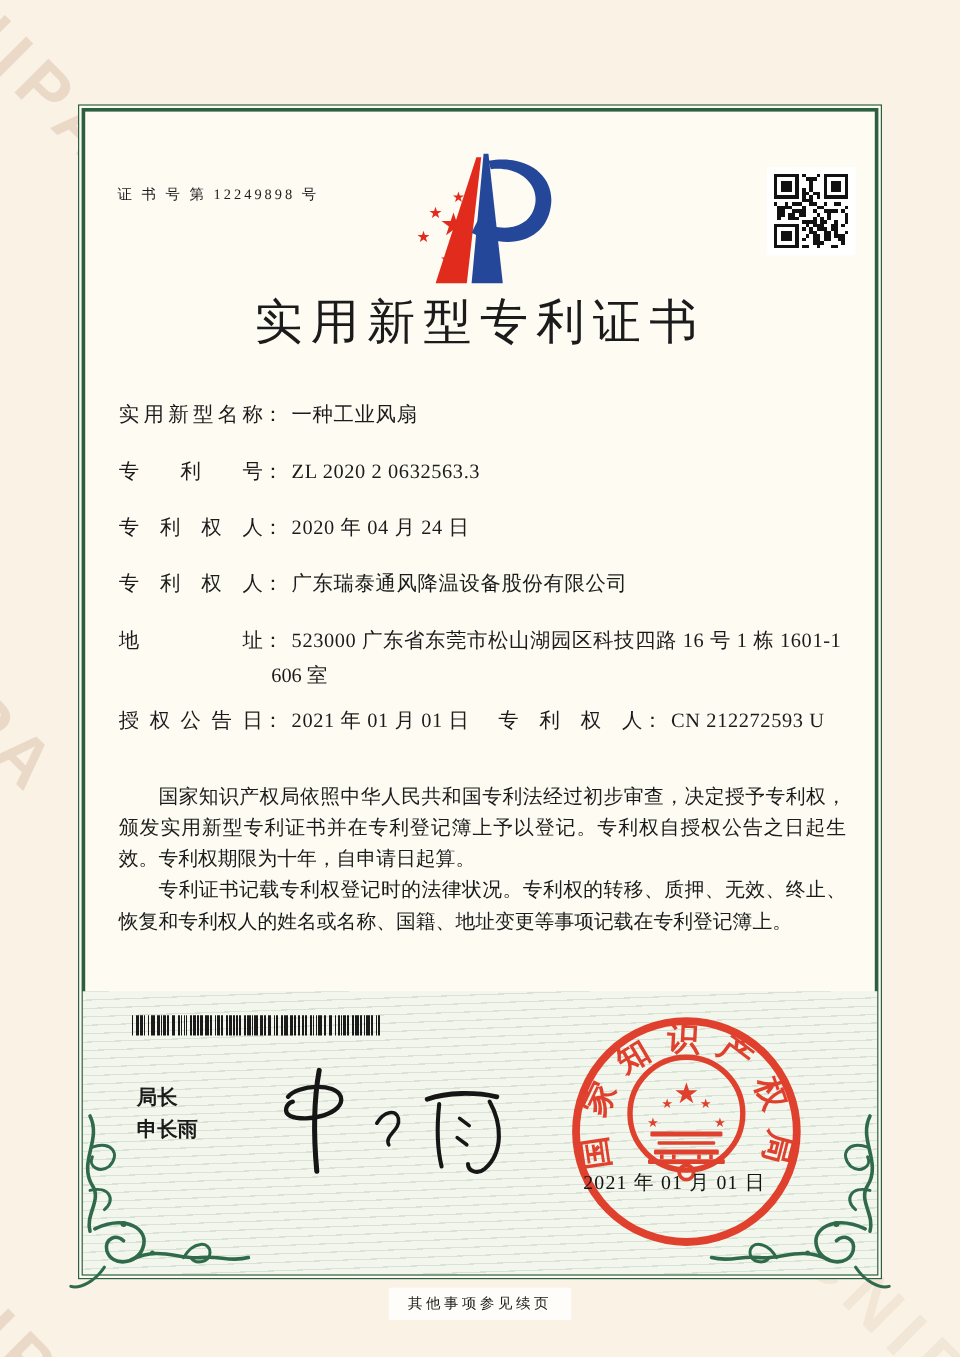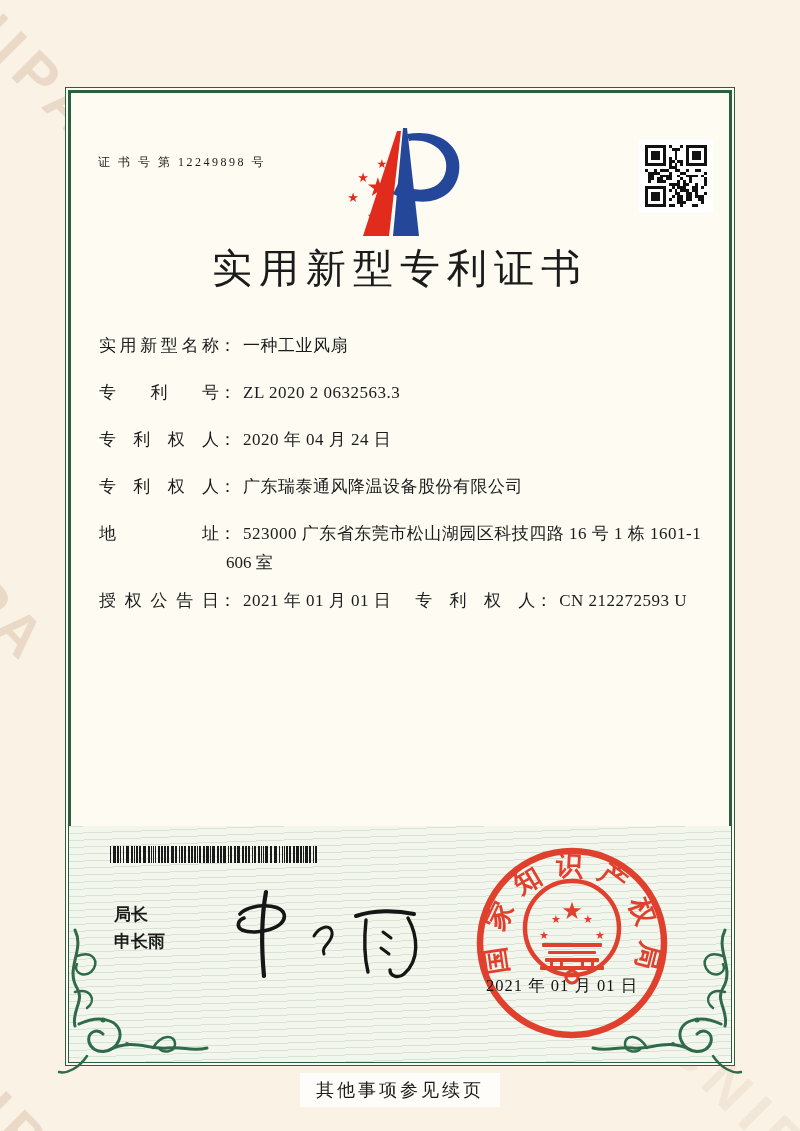--- a/index.html
+++ b/index.html
@@ -40,21 +40,21 @@
   .signer{position:absolute;left:114px;top:903px;z-index:2;
           font-family:Liberation Mono, monospace;font-weight:bold;font-size:17px;}
   .signer .name{margin-top:4px;}
   .sig{position:absolute;left:228px;top:884px;z-index:2;}
   .seal{position:absolute;left:462px;top:833px;opacity:.93;z-index:3;}
   .sealdate{position:absolute;left:486px;top:975px;font-size:16.5px;letter-spacing:1px;
             white-space:nowrap;z-index:4;color:#141414;}
   .pagenum{position:absolute;left:65px;top:1032px;width:670px;text-align:center;
            font-size:14.5px;letter-spacing:1px;z-index:2;}
   .note{position:absolute;left:50%;top:1073px;transform:translateX(-50%);
-        background:#fefdf9;padding:5px 16px;font-size:18px;letter-spacing:3px;z-index:3;white-space:nowrap;}
+        background:#fefdf9;padding:5px 16px;font-size:12px;letter-spacing:3px;z-index:3;white-space:nowrap;}
   .orn{position:absolute;z-index:2;}
 </style>
 </head>
 <body>
 
 <div class="page">
 
   <div class="wm" style="left:-45px;top:-55px;">CNIPA</div>
   <div class="wm" style="left:195px;top:105px;">CNIPA</div>
   <div class="wm light" style="left:455px;top:300px;">CNIPA</div>
@@ -322,20 +322,24 @@
     </div>
     <div class="frow" style="margin-bottom:16px;">
       <span class="flabel">地址</span><span>：</span><span class="fvalue">523000 广东省东莞市松山湖园区科技四路 16 号 1 栋 1601-1</span>
       <div class="addr2">606 室</div>
     </div>
     <div class="frow">
       <span class="flabel">授权公告日</span><span>：</span><span class="fvalue">2021 年 01 月 01 日</span><span class="pair2"><span class="flabel">专利权人</span><span>：</span><span class="fvalue">CN 212272593 U</span></span>
     </div>
   </div>
 
+  <div class="paras">
+    <p>国家知识产权局依照中华人民共和国专利法经过初步审查，决定授予专利权，颁发实用新型专利证书并在专利登记簿上予以登记。专利权自授权公告之日起生效。专利权期限为十年，自申请日起算。</p>
+    <p>专利证书记载专利权登记时的法律状况。专利权的转移、质押、无效、终止、恢复和专利权人的姓名或名称、国籍、地址变更等事项记载在专利登记簿上。</p>
+  </div>
 
   <svg class="barcode" id="barcode" width="210" height="17" viewBox="0 0 210 17" shape-rendering="crispEdges">
       <rect x="0" y="0" width="1" height="17" fill="#1a1a1a"></rect>
       <rect x="3" y="0" width="3" height="17" fill="#1a1a1a"></rect>
       <rect x="7" y="0" width="2" height="17" fill="#1a1a1a"></rect>
       <rect x="10" y="0" width="1" height="17" fill="#1a1a1a"></rect>
       <rect x="13" y="0" width="1" height="17" fill="#1a1a1a"></rect>
       <rect x="16" y="0" width="3" height="17" fill="#1a1a1a"></rect>
       <rect x="21" y="0" width="2" height="17" fill="#1a1a1a"></rect>
       <rect x="24" y="0" width="1" height="17" fill="#1a1a1a"></rect>

